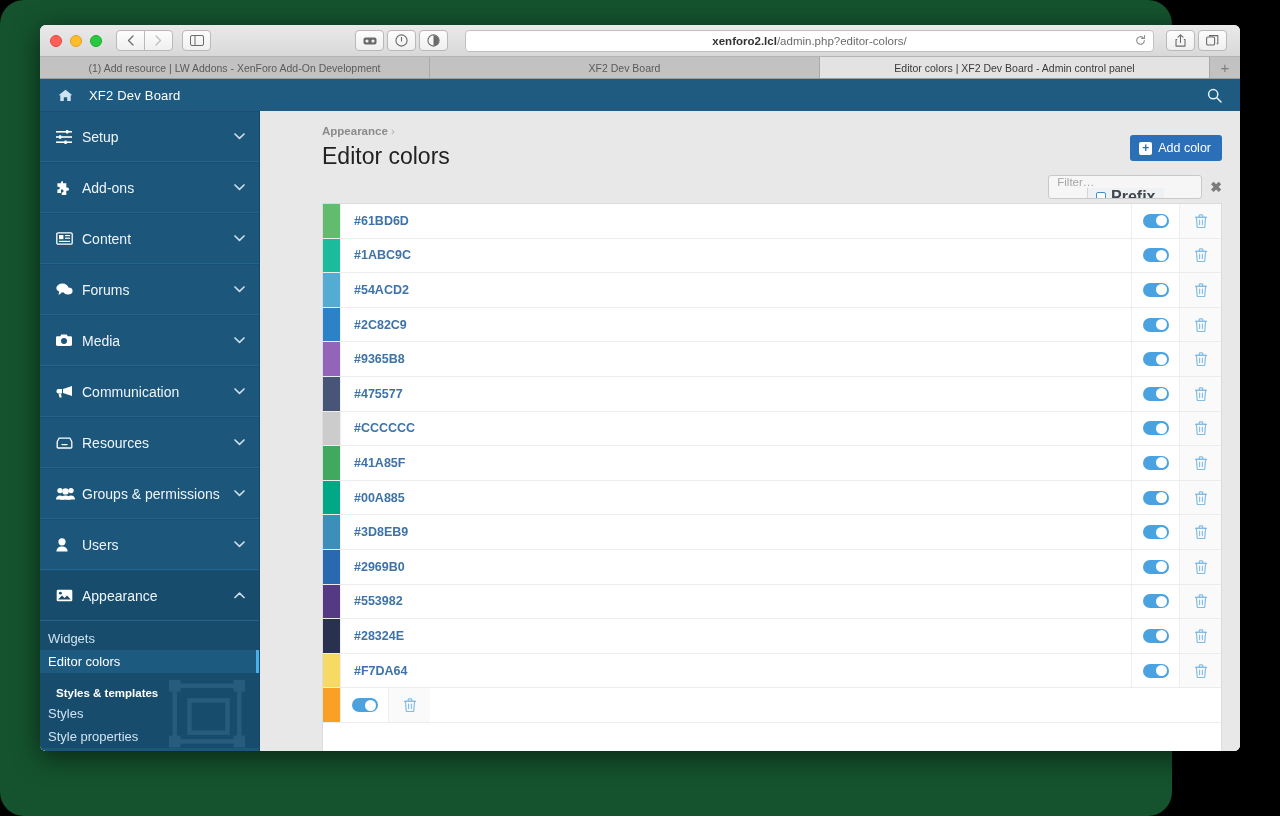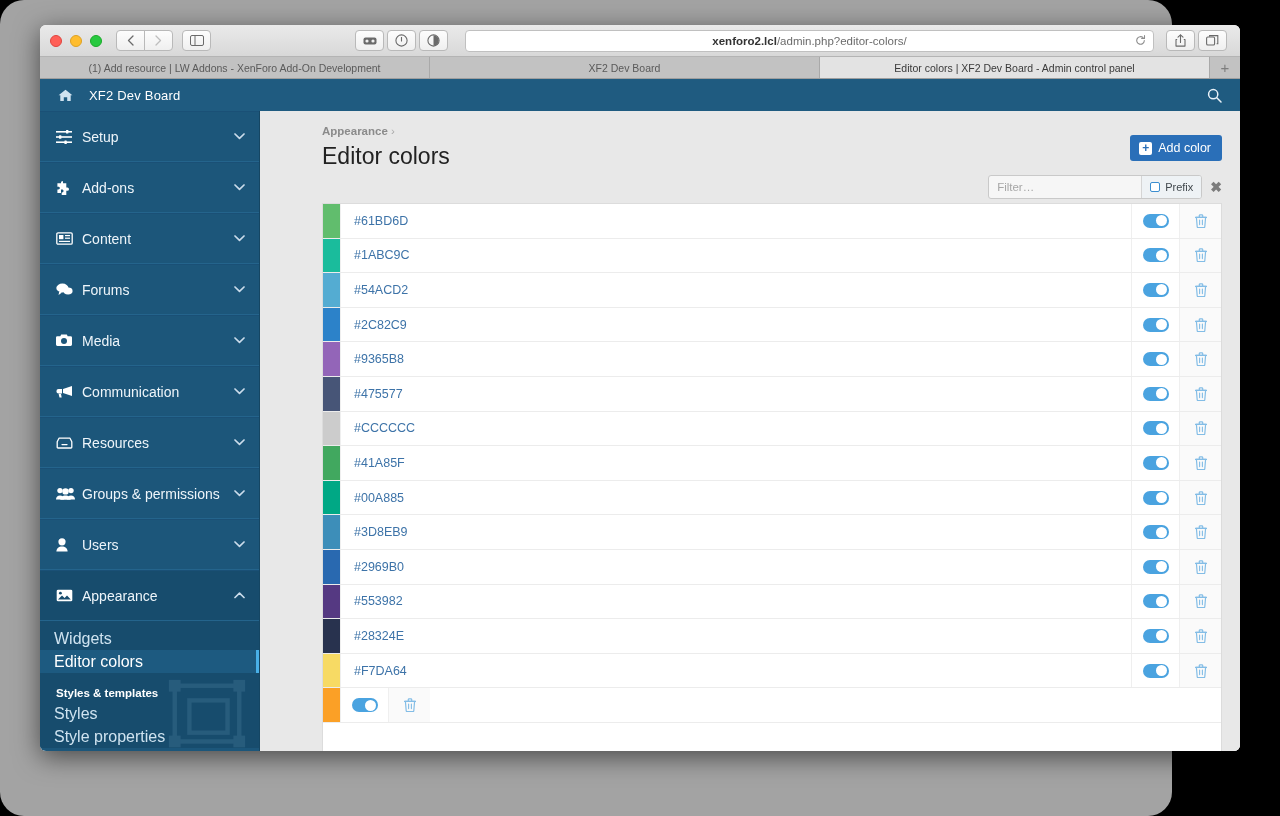--- a/index.html
+++ b/index.html
@@ -2,21 +2,21 @@
 <html><head>
 <meta charset="utf-8">
 <style>
   * { box-sizing: border-box; margin: 0; padding: 0; }
   html, body {
     width: 1280px; height: 816px;
     background: #000;
     font-family: "Liberation Sans", sans-serif;
     overflow: hidden;
   }
-  #screen { position: relative; width: 1172px; height: 816px; background: #a3a3a3; border-radius: 24px; }
+  #screen { position: relative; width: 1172px; height: 816px; background: #14532d; border-radius: 24px; }
 
   
   .window {
     position: absolute; left: 40px; top: 25px;
     width: 1200px; height: 726px;
     background: #fff;
     border-radius: 6px;
     overflow: hidden;
     box-shadow: 0 6px 26px rgba(0,0,0,.55);
   }
@@ -127,22 +127,22 @@
   }
   .nav-item .ico { width: 26px; display: flex; align-items: center; color: #fff; }
   .nav-item .lbl { flex: 1; }
   .nav-item .chev { color: #cbdceb; font-size: 11px; }
   .nav-item.open { background: #174c6d; }
 
   .subnav { background: #174c6d; padding: 6px 0 0 0; position: relative; }
   .sub-item {
     display: flex; align-items: center;
     height: 23px;
-    padding-left: 14px;
-    font-size: 16px;
+    padding-left: 8px;
+    font-size: 13px;
     color: #cfe3f0;
     position: relative;
   }
   .sub-item.active { background: #1d5a80; color: #fff; }
   .sub-item.active::after {
     content: ""; position: absolute; right: 0; top: 0; bottom: 0;
     width: 3px; background: #49b0e8;
   }
   .sub-head {
     font-size: 11.5px; font-weight: bold; color: #fff;
@@ -185,33 +185,34 @@
     position: absolute; right: 18px; top: 64px;
     display: flex; align-items: center;
   }
   .filterbox {
     display: flex; align-items: center;
     height: 24px;
     border: 1px solid #c9c9c9;
     border-radius: 3px;
     background: #f6f6f6;
     overflow: hidden;
+    flex-direction: column;
   }
   .filterbox input {
     border: none; outline: none; background: transparent;
     height: 22px; width: 152px;
     padding: 0 8px; font-size: 11.5px; color: #555;
     font-family: "Liberation Sans", sans-serif;
   }
   .filterbox input::placeholder { color: #a6a6a6; }
   .prefix {
     display: flex; align-items: center; gap: 5px;
     height: 22px; padding: 0 8px;
     background: #eef2f5; border-left: 1px solid #d5d5d5;
-    font-size: 11px; color: #41484d; font-weight: normal;
+    font-size: 16px; color: #41484d; font-weight: bold;
   }
   .cbox { width: 10px; height: 10px; border: 1.5px solid #3b8ed0; border-radius: 2px; background: #fff; }
   .clearx { margin-left: 8px; color: #7c7c7c; font-size: 14px; font-weight: bold; }
 
   
   .table {
     position: absolute; left: 22px; right: 18px; top: 92px; bottom: 0;
     background: #fff;
     border: 1px solid #dcdcdc;
     border-bottom: none;
@@ -220,21 +221,21 @@
   .row {
     display: flex; align-items: stretch;
     height: 34.6px;
     border-bottom: 1px solid #ececec;
   }
   .swatch { width: 17px; flex: 0 0 17px; }
   .rowname {
     flex: 1;
     display: flex; align-items: center;
     padding-left: 13px;
-    font-size: 12.5px; font-weight: normal;
+    font-size: 12.5px; font-weight: bold;
     color: #3d73a8;
     border-left: 1px solid #efefef;
   }
   .cell-toggle, .cell-del {
     display: flex; align-items: center; justify-content: center;
     border-left: 1px solid #efefef;
   }
   .cell-toggle { flex: 0 0 48px; }
   .cell-del { flex: 0 0 42px; background: #fafafa; }
   .toggle {

